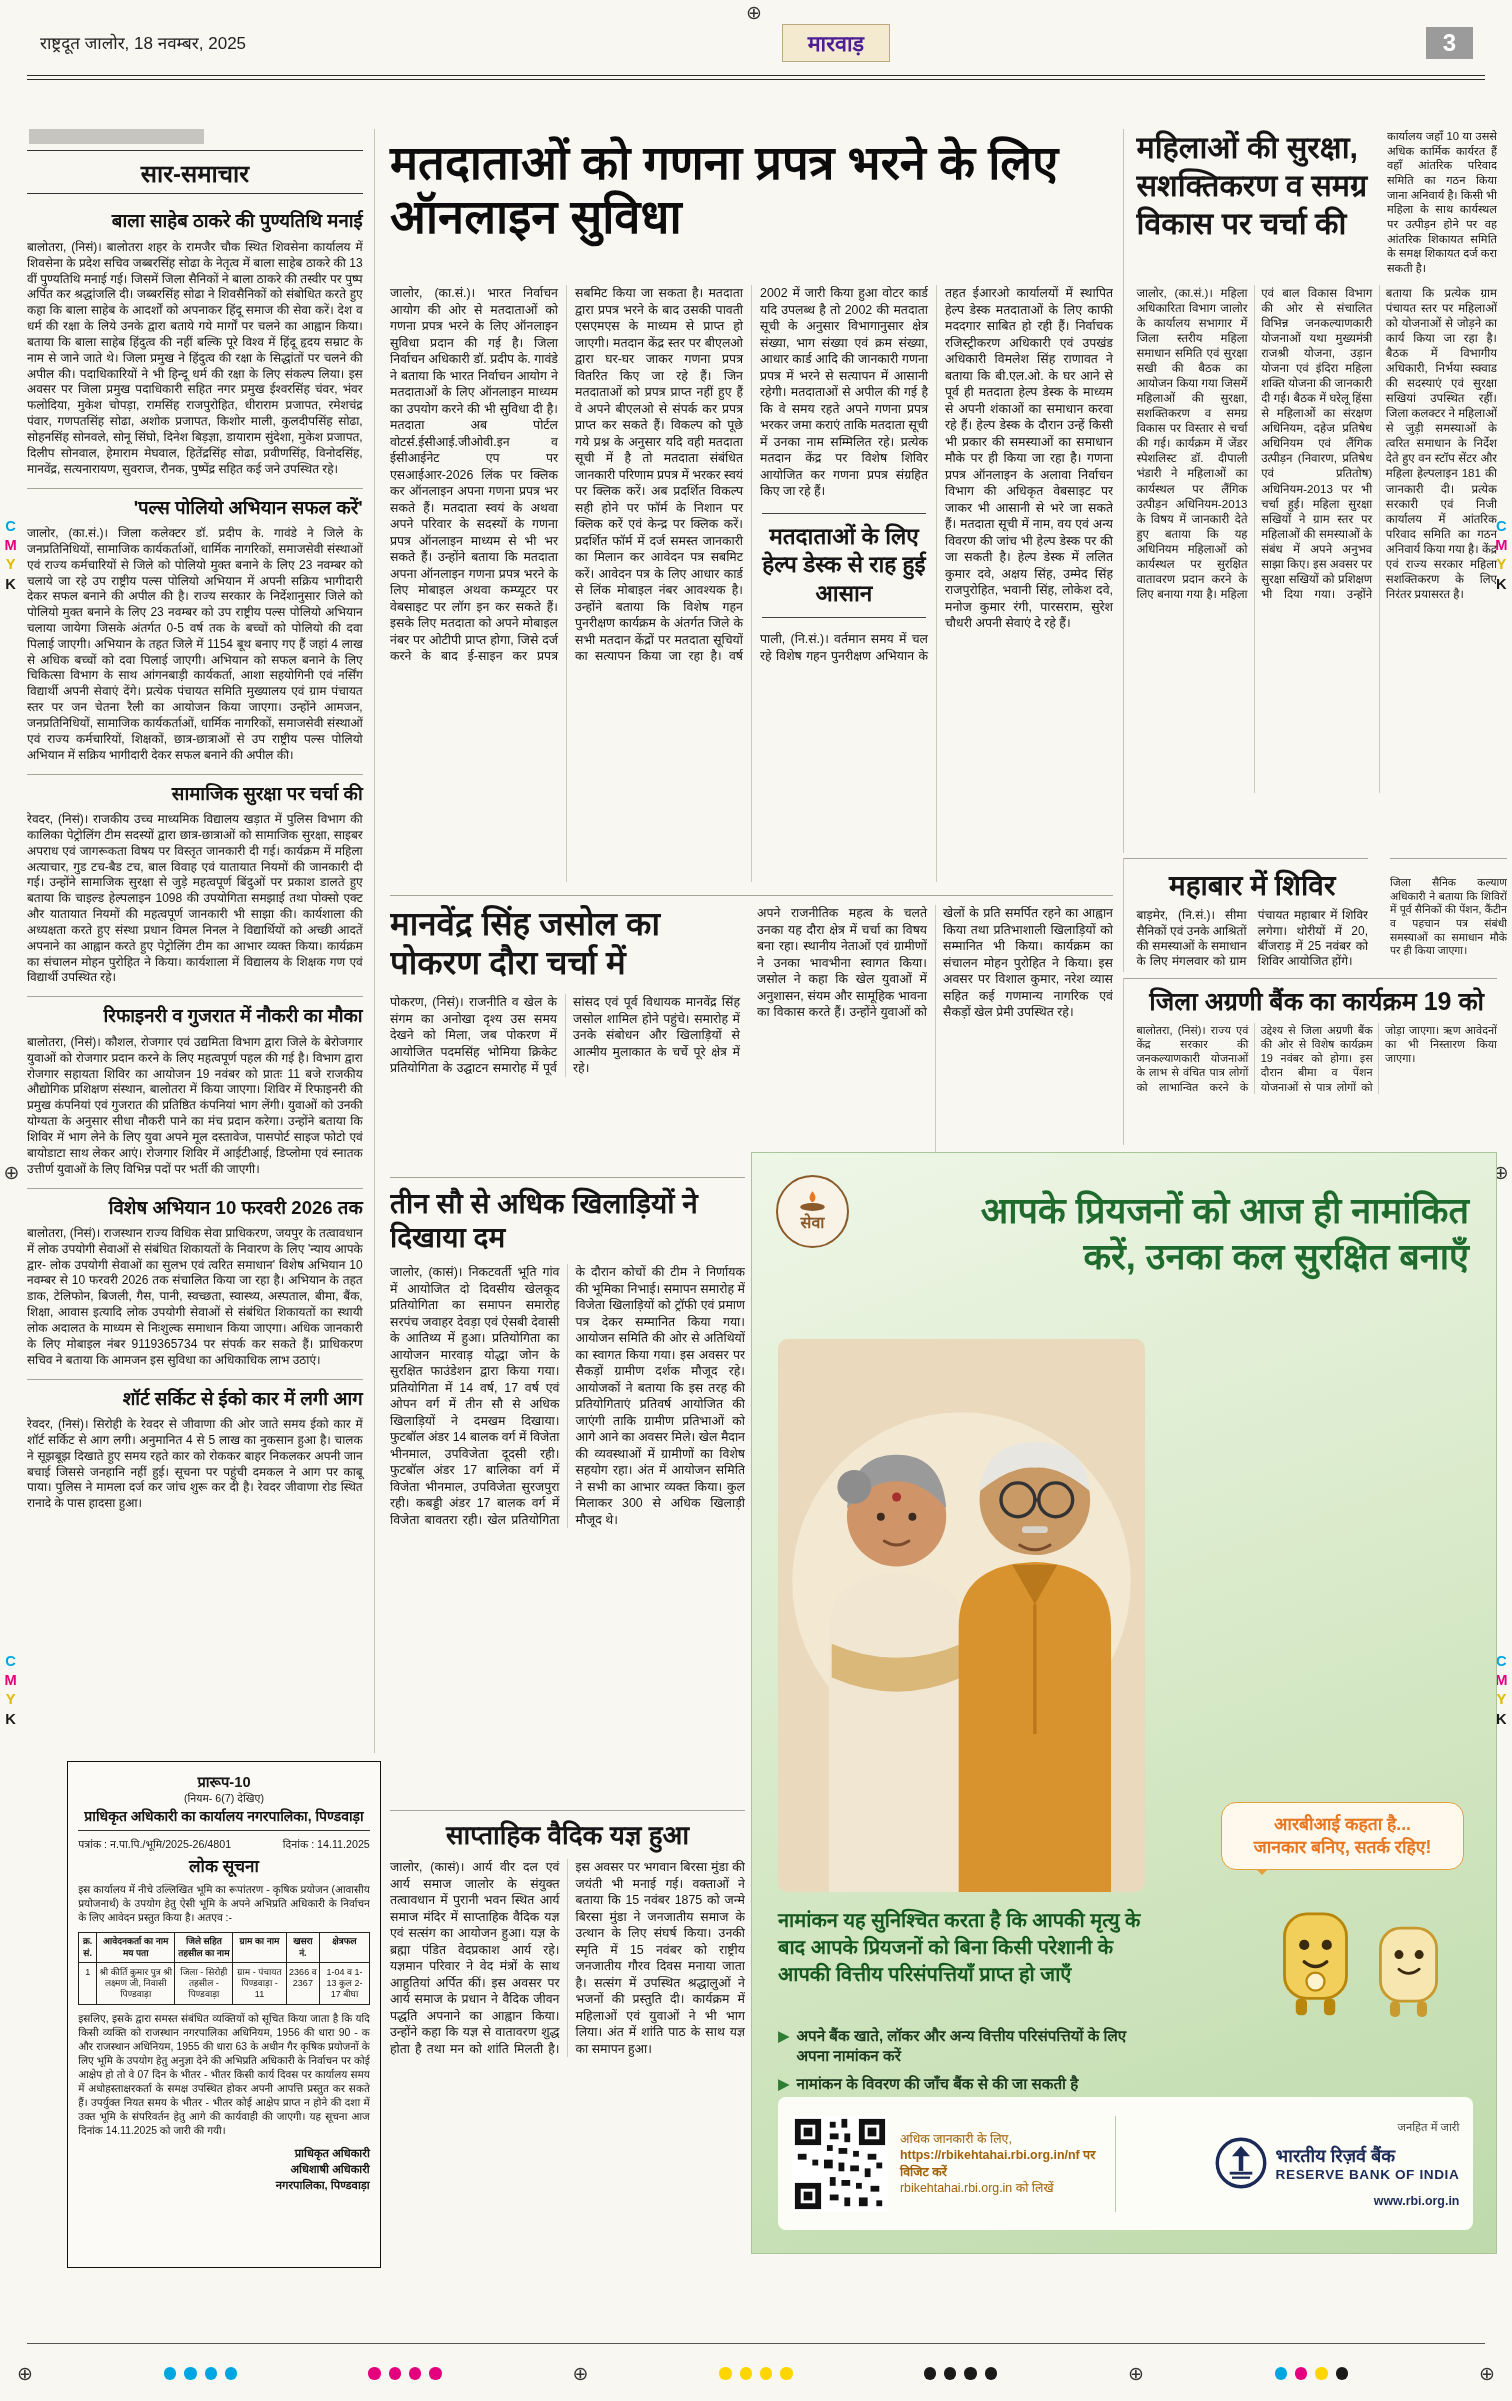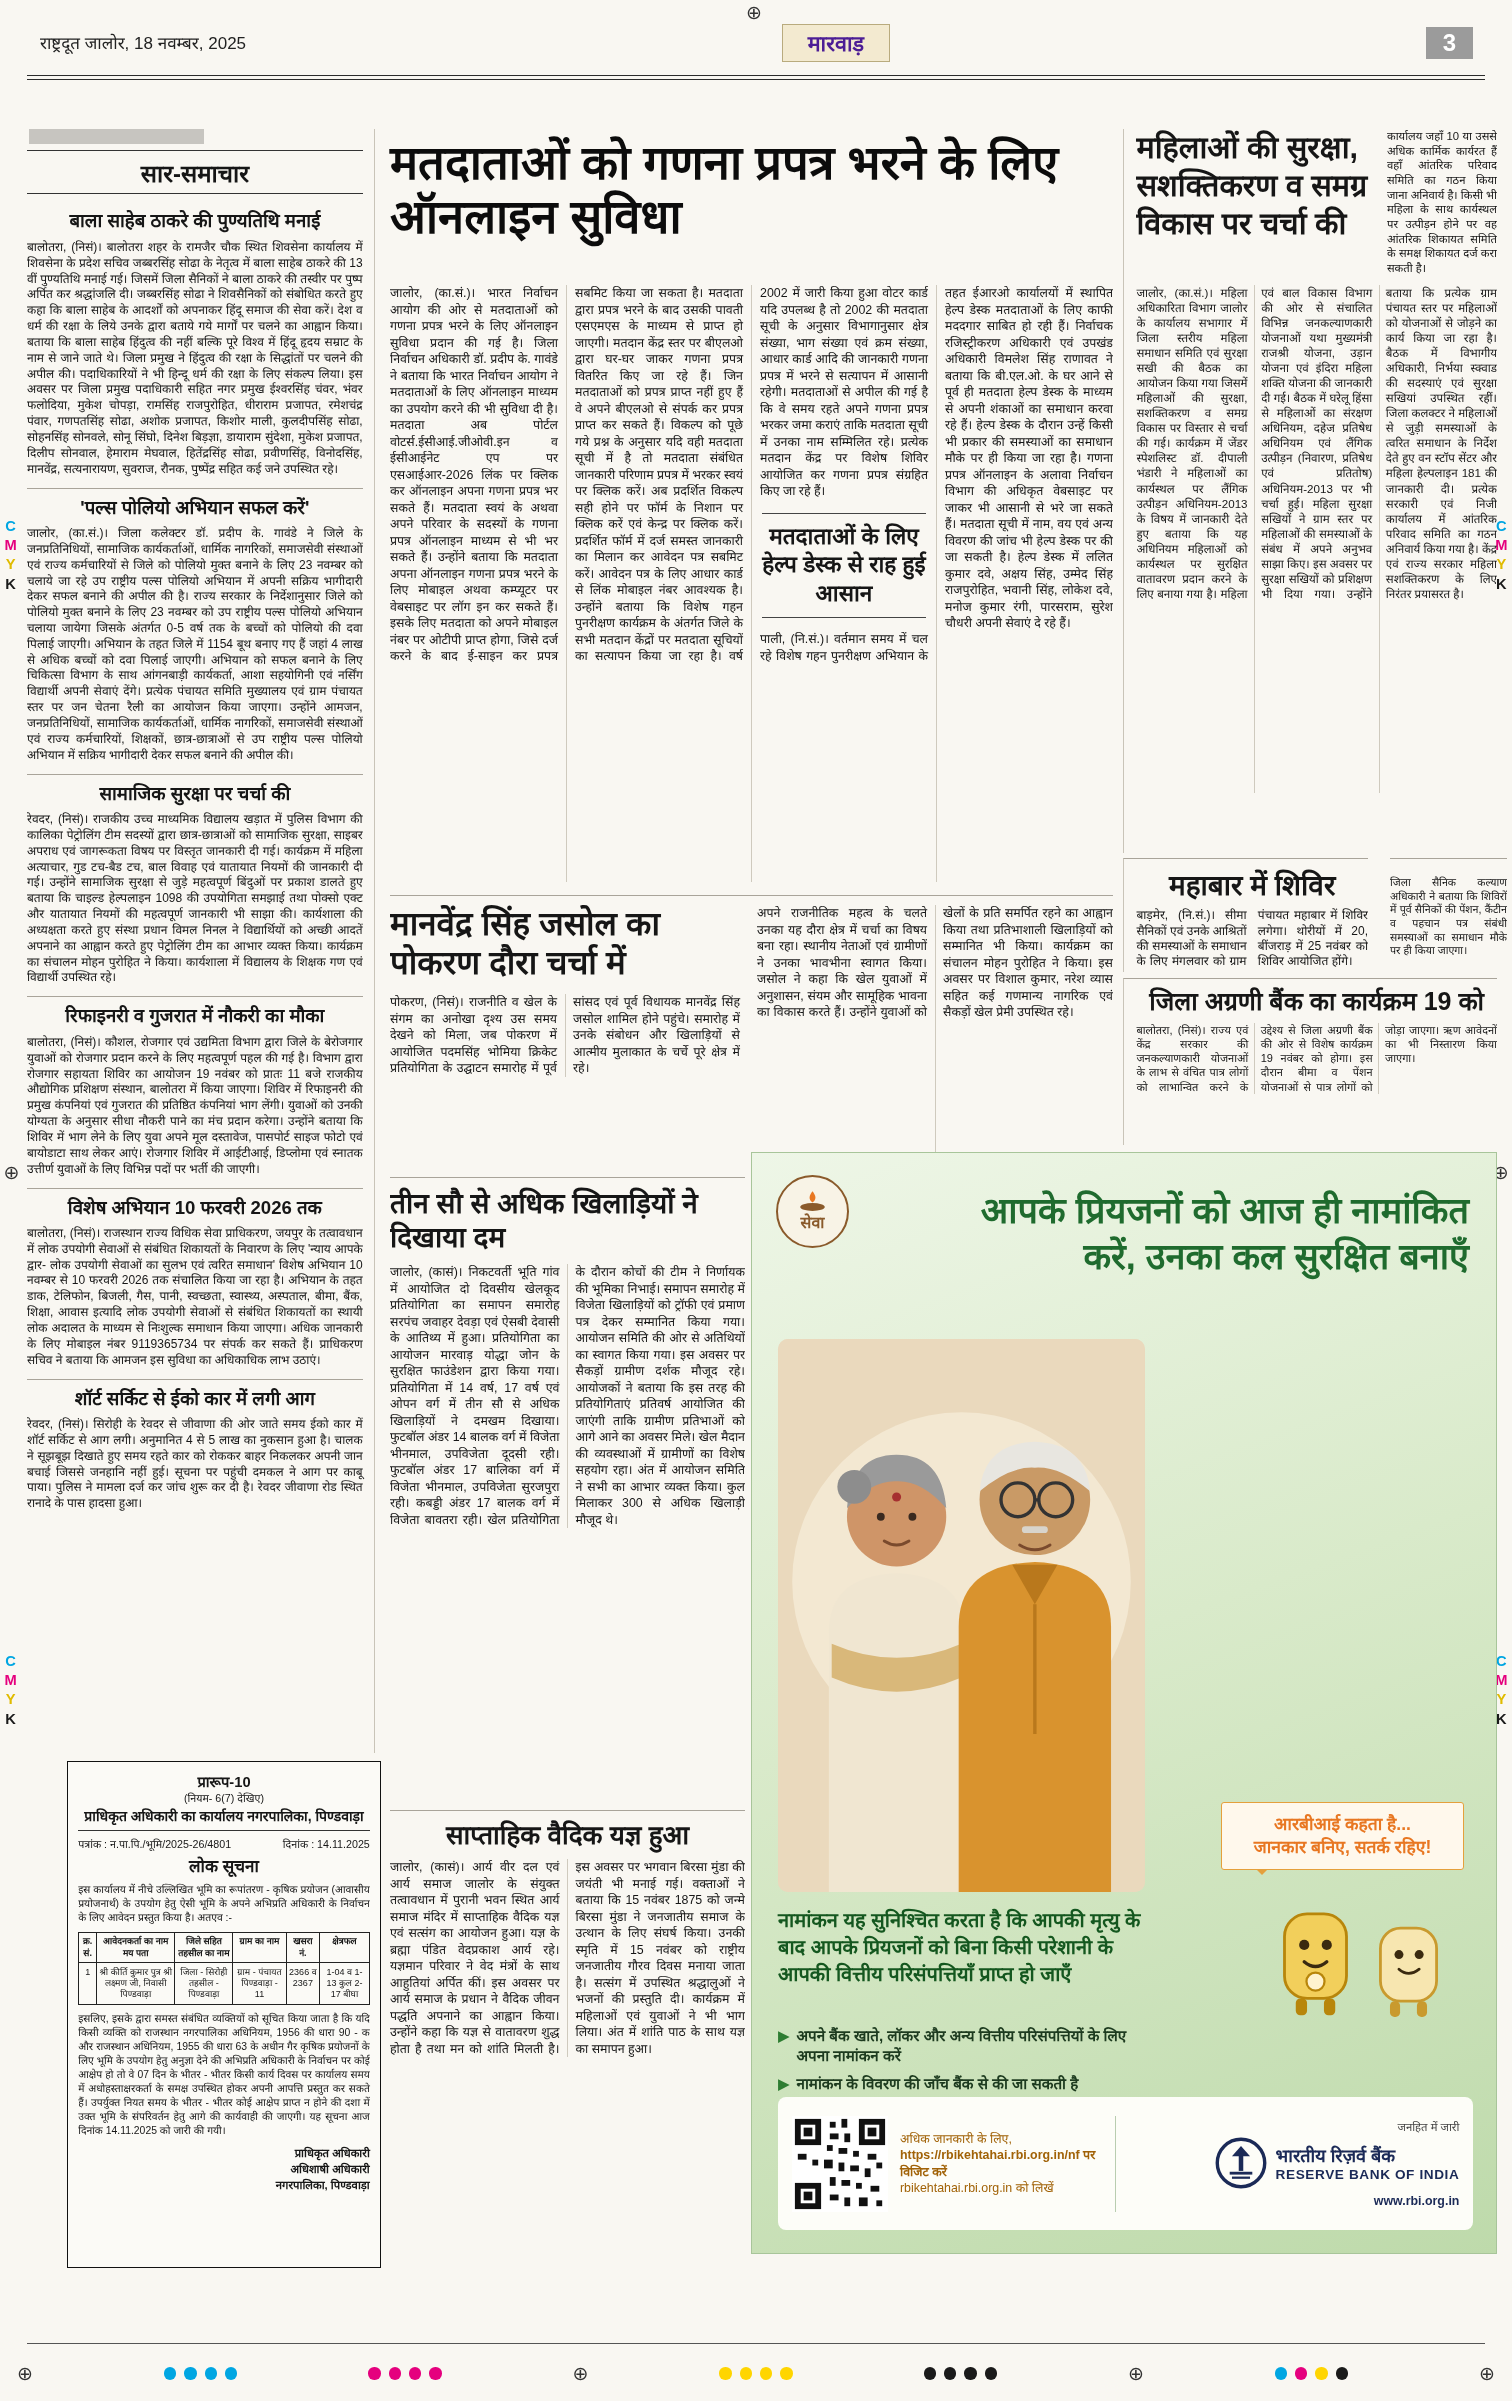--- a/index.html
+++ b/index.html
@@ -14,21 +14,21 @@
   .masthead-page { font-size: 24px; font-weight: bold; background: #9b9b9b; color: #fff; padding: 2.3px 17px; }
   .masthead-rule { left: 27px; top: 75px; width: 1458px; height: 5.1px; border-top: 1.7px solid #2b2b2b; border-bottom: 0.6px solid #2b2b2b; }
   .bodytext { text-align: justify; }
 
   
   .left-col { left: 27px; top: 129px; width: 348px; height: 1624px; padding-right: 11.3px; border-right: 0.6px solid #c9c4b8; overflow: hidden; }
   .gray-strip { width: 175px; height: 14.7px; background: #c7c5c0; margin: 0 0 6.8px 2.3px; }
   .section-header { border-top: 1.7px solid #333; border-bottom: 1.7px solid #333; text-align: center; font-size: 24px; font-weight: bold; padding: 4.5px 0; margin-bottom: 8px; }
   .news { border-bottom: 0.6px solid #a9a49a; padding: 8px 0 10.2px; }
   .news:last-child { border-bottom: none; }
-  .news-title { font-size: 18.6px; font-weight: bold; text-align: center; line-height: 1.22; margin-bottom: 6.8px; }
+  .news-title { font-size: 18.6px; font-weight: bold; text-align: right; line-height: 1.22; margin-bottom: 6.8px; }
   .news-body { font-size: 12px; line-height: 1.32; }
 
   
   .main-headline { left: 390px; top: 136px; width: 723px; font-size: 47px; font-weight: bold; line-height: 1.15; color: #0c0c0c; }
   .main-body { left: 390px; top: 285px; width: 723px; height: 597px; column-count: 4; column-gap: 17px; column-rule: 0.6px solid #cfcabe; font-size: 12.4px; line-height: 1.33; overflow: hidden; }
   .inset-head { font-size: 22.6px; line-height: 1.25; font-weight: bold; text-align: center; margin: 13.6px 2.3px; padding: 9px 0; border-top: 1.1px solid #444; border-bottom: 1.1px solid #444; }
 
   
   .jasol { left: 390px; top: 895px; width: 723px; height: 272px; border-top: 0.6px solid #a9a49a; padding-top: 9px; display: flex; gap: 17px; overflow: hidden; }
   .jasol-left { width: 350px; }
@@ -65,21 +65,21 @@
 
   
   .rbi-ad { left: 751px; top: 1152px; width: 746px; height: 1102px; background: linear-gradient(160deg, #eef6e7 0%, #d9eaca 45%, #bedaab 100%); border: 0.6px solid #a8c59a; overflow: hidden; }
   .seva-badge { position: absolute; left: 24px; top: 21.5px; width: 73px; height: 73px; border-radius: 50%; background: #f8f3e6; border: 2.3px solid #8a5a2b; display: flex; flex-direction: column; align-items: center; justify-content: center; color: #8a5a2b; font-weight: bold; font-size: 16px; }
   .ad-heading { position: absolute; right: 27px; top: 35px; width: 497px; text-align: right; font-size: 36px; font-weight: bold; color: #1f6b2e; line-height: 1.28; }
   .ad-photo { position: absolute; left: 26px; top: 186px; width: 367px; height: 553px; background: #ead9bd; border-radius: 10.2px; overflow: hidden; }
   .ad-message { position: absolute; left: 26px; top: 754px; width: 367px; font-size: 20px; font-weight: bold; color: #14571f; line-height: 1.35; }
   .ad-bullets { position: absolute; left: 26px; top: 873px; width: 373px; }
   .ad-bullet { display: flex; gap: 6.8px; font-size: 15.2px; color: #1d3b1f; line-height: 1.3; margin-bottom: 8px; font-weight: bold; }
   .ad-bullet .arrow { color: #2e7d32; }
-  .speech-bubble { position: absolute; right: 32px; top: 649px; width: 243px; background: #fff8ec; border: 1.1px solid #e5a03c; border-radius: 3px; padding: 10.2px 13.6px; font-size: 17.5px; font-weight: bold; color: #e87722; line-height: 1.3; text-align: center; }
+  .speech-bubble { position: absolute; right: 32px; top: 649px; width: 243px; background: #fff8ec; border: 1.1px solid #e5a03c; border-radius: 15px; padding: 10.2px 13.6px; font-size: 17.5px; font-weight: bold; color: #e87722; line-height: 1.3; text-align: center; }
   .speech-bubble:after { content: ""; position: absolute; left: 34px; bottom: -12.4px; border: 6.8px solid transparent; border-top-color: #e5a03c; }
   .mascots { position: absolute; right: 51px; top: 744px; display: flex; gap: 13.6px; align-items: flex-end; }
   .ad-strip { position: absolute; left: 26px; top: 944px; width: 695px; height: 133px; background: #fdfdf8; border-radius: 8px; display: flex; align-items: center; padding: 10.2px 13.6px; gap: 12.4px; }
   .qr-captions { width: 203px; font-size: 12.4px; line-height: 1.3; color: #a16207; }
   .qr-captions .link { font-weight: bold; }
   .strip-divider { width: 1.1px; height: 96px; background: #b9cdb0; }
   .rbi-right { flex: 1; text-align: right; }
   .issued { font-size: 11.3px; color: #444; margin-bottom: 3.4px; }
   .rbi-logo-row { display: flex; justify-content: flex-end; align-items: center; gap: 9px; }
   .rbi-names { text-align: left; }

